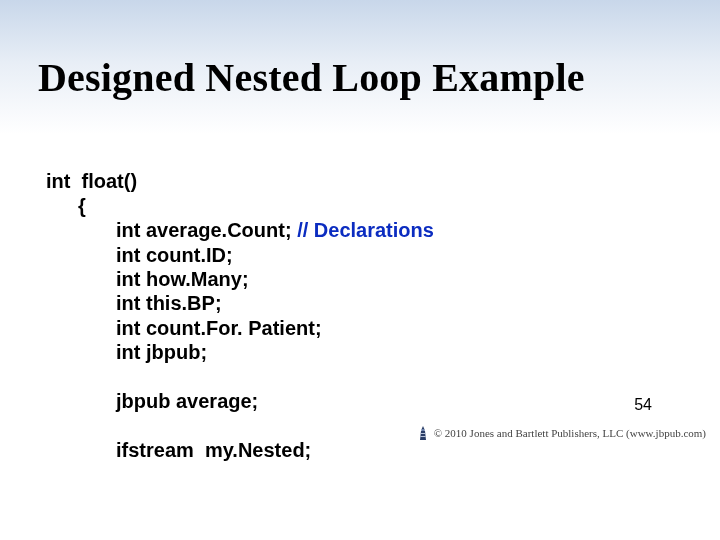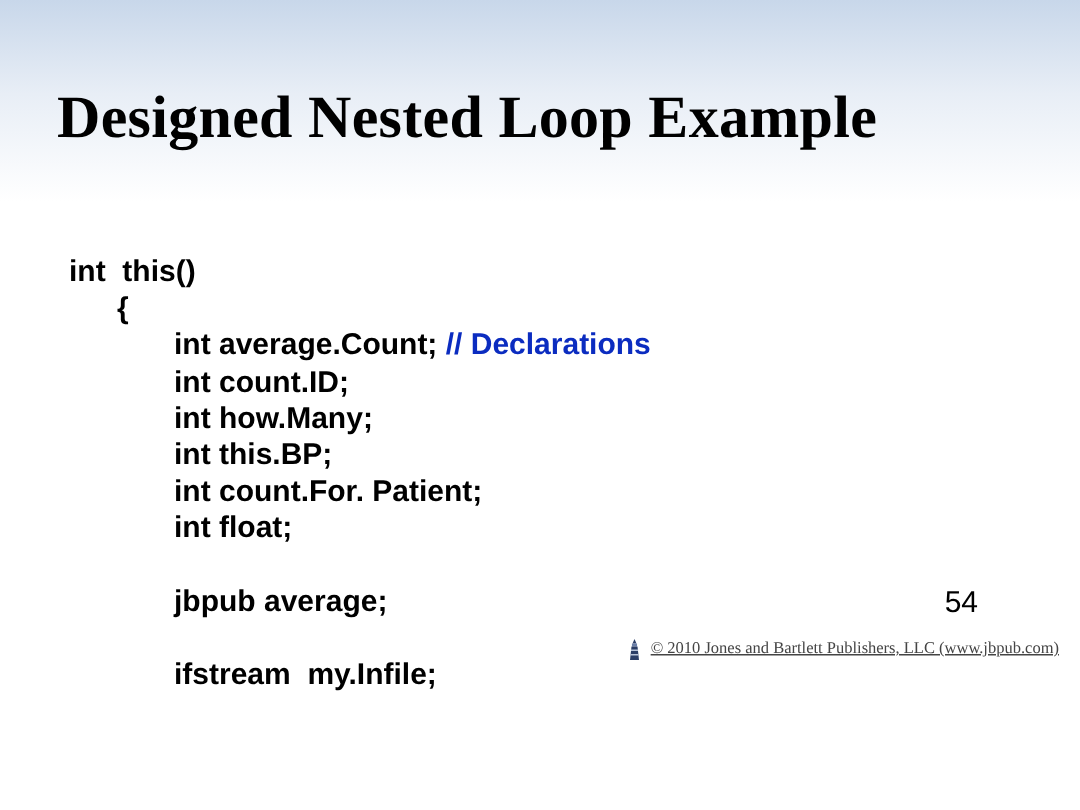--- a/index.html
+++ b/index.html
@@ -40,34 +40,33 @@
     white-space: pre;
   }
   .indent1 { padding-left: 32px; display: inline-block; }
   .indent2 { padding-left: 70px; display: inline-block; }
   .comment { color: #0b2cc0; }
   .page-number {
     position: absolute;
     bottom: 34px;
     right: 68px;
     font-family: Arial, Helvetica, sans-serif;
-    font-size: 20px;
+    font-size: 16px;
     color: #000;
   }
   .footer {
     position: absolute;
     bottom: 8px;
     right: 14px;
     font-family: "Times New Roman", Times, serif;
     font-size: 11px;
     color: #444;
     display: flex;
-    align-items: flex-start;
+    align-items: center;
     gap: 6px;
-    text-decoration: underline;
   }
   .footer .logo {
     display: inline-flex;
     align-items: center;
     gap: 3px;
     font-size: 11px;
   }
   .footer .lighthouse {
     width: 10px;
     height: 14px;
@@ -77,32 +76,32 @@
   .footer .lighthouse svg { display:block; }
 </style>
 </head>
 <body>
 
 <div class="slide">
 
   <div class="title">Designed Nested Loop Example</div>
 
   <div class="code">
-<span>int  this()</span>
+<span>int  float()</span>
 <span class="indent1">{</span>
 <span class="indent2"><span>int average.Count; </span><span class="comment">// Declarations</span></span>
 <span class="indent2">int count.ID;</span>
 <span class="indent2">int how.Many;</span>
 <span class="indent2">int this.BP;</span>
 <span class="indent2">int count.For. Patient;</span>
-<span class="indent2">int float;</span>
+<span class="indent2">int jbpub;</span>
 
 <span class="indent2">jbpub average;</span>
 
-<span class="indent2">ifstream  my.Infile;</span>
+<span class="indent2">ifstream  my.Nested;</span>
 </div>
 
   <div class="page-number">54</div>
 
   <div class="footer">
     <span class="logo">
       <span class="lighthouse">
         <svg viewBox="0 0 10 14" width="10" height="14">
           <polygon points="5,0 3.7,3 6.3,3" fill="#2a3d66"></polygon>
           <rect x="3.3" y="3" width="3.4" height="2" fill="#6b7fa8"></rect>

